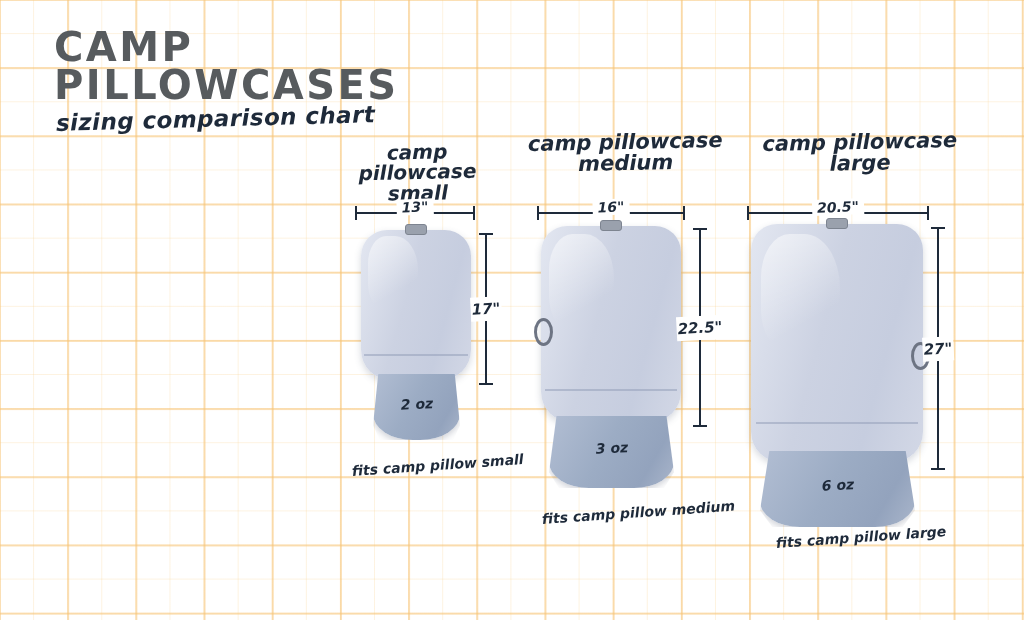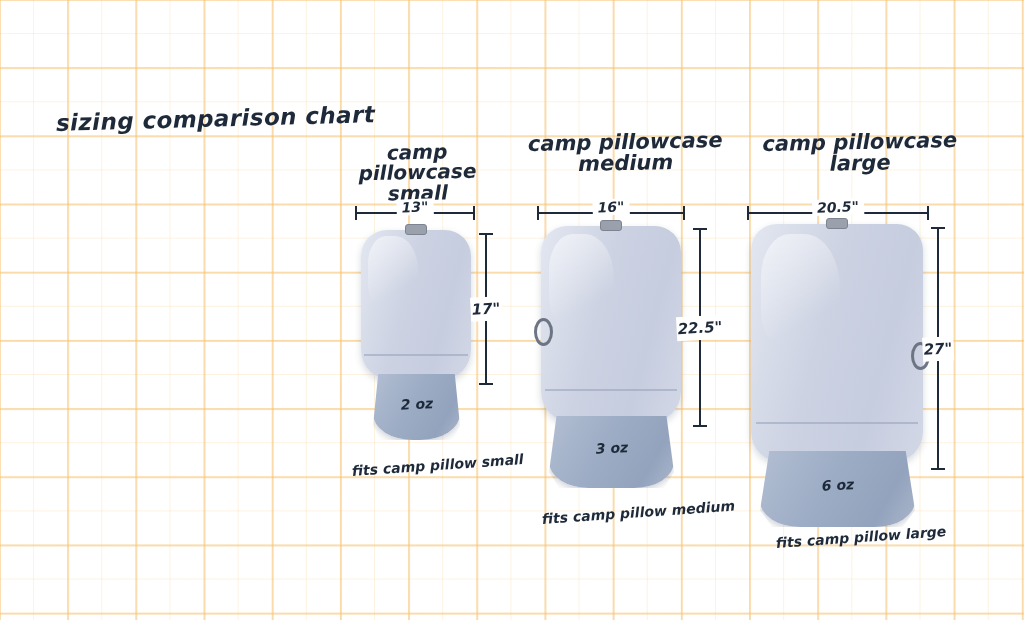--- a/index.html
+++ b/index.html
@@ -235,20 +235,24 @@
     white-space: nowrap;
     transform: rotate(-4deg);
     transform-origin: left center;
   }
 </style>
 </head>
 <body>
 
 <div class="page">
 
+  <div class="title-block">
+    <div class="title-line">CAMP</div>
+    <div class="title-line">PILLOWCASES</div>
+  </div>
   <div class="subtitle">sizing comparison chart</div>
 
   <div class="column col-small">
 
     <div class="prod-name">
       <span>camp pillowcase</span>
       <span class="l2">small</span>
     </div>
 
     <div class="dim-h" style="left:25px; top:203px; width:120px;">

